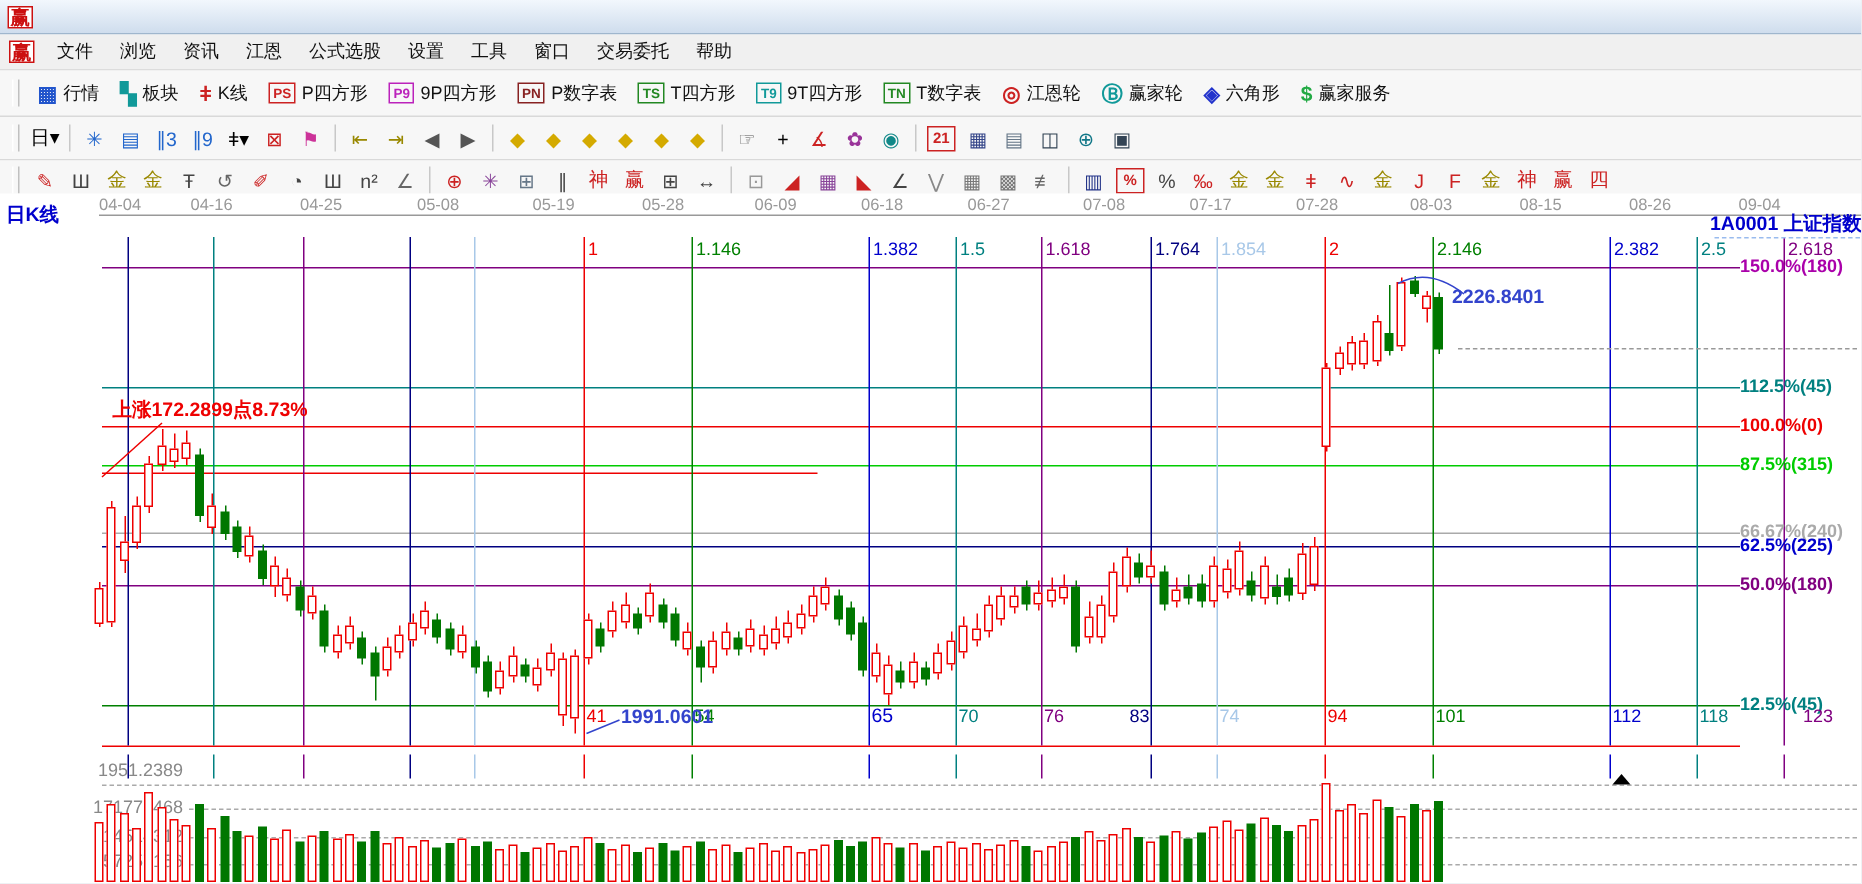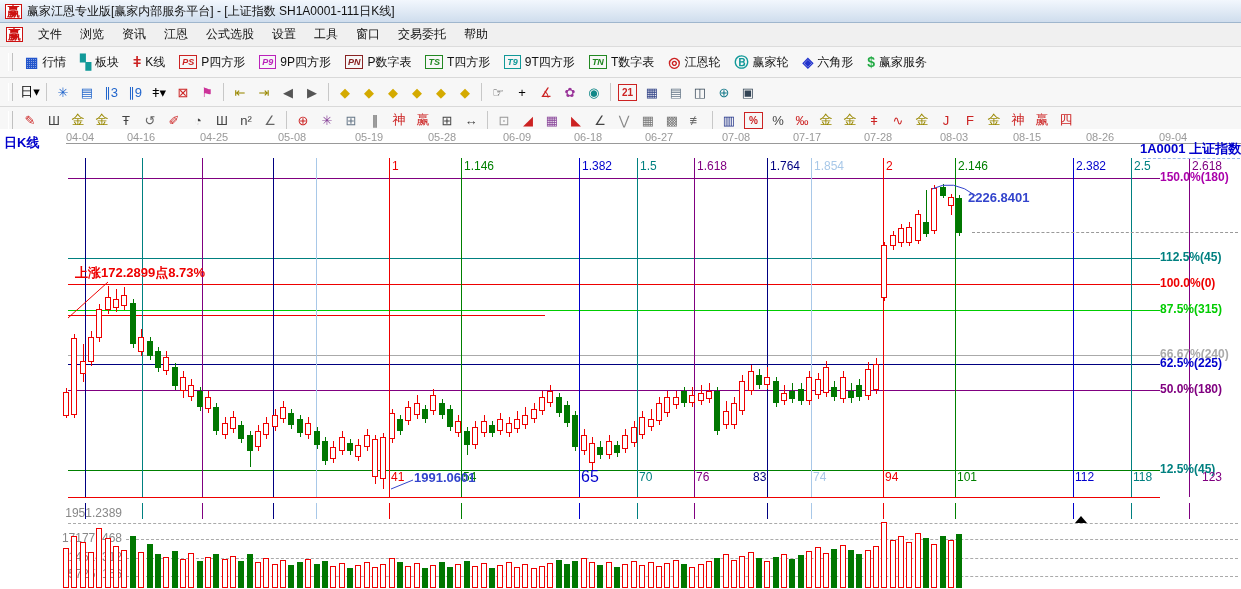--- a/index.html
+++ b/index.html
@@ -13,36 +13,35 @@
            border-bottom:1px solid #dcdcdc;padding-left:6px;color:#111;}
   .mi{padding:2px 9px;cursor:default;}
   .toolbar{display:flex;align-items:center;background:#f7f7f7;border-bottom:1px solid #d9d9d9;
            padding-left:8px;overflow:hidden;}
   .t1{height:30px;}
   .t2{height:28px;}
   .t3{height:26px;}
   .grip{width:3px;height:18px;border-left:1px solid #fff;border-right:1px solid #c0c0c0;margin-right:5px;}
   .ti{display:flex;align-items:center;gap:4px;padding:2px 7px;font-size:12px;color:#111;cursor:default;}
   .icn{font-size:14px;font-weight:bold;line-height:14px;}
-  .icn.boxed{font-size:9px;border:1px solid currentColor;padding:0 2px;line-height:12px;font-style:italic;}
+  .icn.boxed{font-size:9px;border:1px solid currentColor;padding:0 2px;line-height:12px;}
   .tb{min-width:22px;height:20px;display:flex;align-items:center;justify-content:center;
       font-size:13px;margin:0 1px;cursor:default;color:#333;}
   .tb.boxed{border:1px solid currentColor;font-size:10px;font-weight:bold;height:15px;min-width:17px;margin:0 3px;}
   .sep{width:1px;height:18px;background:#c8c8c8;margin:0 4px;}
   .chart{position:absolute;top:129px;left:0;width:1241px;height:460px;background:#ffffff;overflow:hidden;}
   #overlay{position:absolute;top:0;left:0;width:1241px;height:589px;pointer-events:none;z-index:60;}
   .lbl{position:absolute;white-space:nowrap;line-height:12px;}
 </style>
 </head>
 <body>
 
 <div class="app">
   <div class="titlebar">
     <span class="logo">赢</span>
-    <span>赢家江恩专业版[赢家内部服务平台] - [上证指数  SH1A0001-111日K线]</span>
   </div>
   <div class="menubar" id="menubar">
     <span class="logo" style="margin-right:6px;">赢</span>
   <div class="mi">文件</div>
       <div class="mi">浏览</div>
       <div class="mi">资讯</div>
       <div class="mi">江恩</div>
       <div class="mi">公式选股</div>
       <div class="mi">设置</div>
       <div class="mi">工具</div>
@@ -243,21 +242,21 @@
       <div style="position: absolute; left: 389px; top: 374px; width: 1px; height: 16px; background: rgb(238, 0, 0); z-index: 2;"></div>
       <div class="lbl" style="position: absolute; left: 392px; top: 31px; color: rgb(238, 0, 0); font-size: 12px; font-weight: normal; z-index: 40;">1</div>
       <div class="lbl" style="position: absolute; left: 391px; top: 342px; color: rgb(238, 0, 0); font-size: 12px; font-weight: normal; z-index: 40;">41</div>
       <div style="position: absolute; left: 461px; top: 29px; width: 1px; height: 339px; background: rgb(0, 128, 0); z-index: 2;"></div>
       <div style="position: absolute; left: 461px; top: 374px; width: 1px; height: 16px; background: rgb(0, 128, 0); z-index: 2;"></div>
       <div class="lbl" style="position: absolute; left: 464px; top: 31px; color: rgb(0, 128, 0); font-size: 12px; font-weight: normal; z-index: 40;">1.146</div>
       <div class="lbl" style="position: absolute; left: 463px; top: 342px; color: rgb(0, 128, 0); font-size: 12px; font-weight: normal; z-index: 40;">54</div>
       <div style="position: absolute; left: 579px; top: 29px; width: 1px; height: 339px; background: rgb(0, 0, 204); z-index: 2;"></div>
       <div style="position: absolute; left: 579px; top: 374px; width: 1px; height: 16px; background: rgb(0, 0, 204); z-index: 2;"></div>
       <div class="lbl" style="position: absolute; left: 582px; top: 31px; color: rgb(0, 0, 204); font-size: 12px; font-weight: normal; z-index: 40;">1.382</div>
-      <div class="lbl" style="position: absolute; left: 581px; top: 342px; color: rgb(0, 0, 204); font-size: 16px; font-weight: normal; z-index: 40;">65</div>
+      <div class="lbl" style="position: absolute; left: 581px; top: 342px; color: rgb(0, 0, 204); font-size: 13px; font-weight: normal; z-index: 40;">65</div>
       <div style="position: absolute; left: 637px; top: 29px; width: 1px; height: 339px; background: rgb(0, 128, 128); z-index: 2;"></div>
       <div style="position: absolute; left: 637px; top: 374px; width: 1px; height: 16px; background: rgb(0, 128, 128); z-index: 2;"></div>
       <div class="lbl" style="position: absolute; left: 640px; top: 31px; color: rgb(0, 128, 128); font-size: 12px; font-weight: normal; z-index: 40;">1.5</div>
       <div class="lbl" style="position: absolute; left: 639px; top: 342px; color: rgb(0, 128, 128); font-size: 12px; font-weight: normal; z-index: 40;">70</div>
       <div style="position: absolute; left: 694px; top: 29px; width: 1px; height: 339px; background: rgb(128, 0, 128); z-index: 2;"></div>
       <div style="position: absolute; left: 694px; top: 374px; width: 1px; height: 16px; background: rgb(128, 0, 128); z-index: 2;"></div>
       <div class="lbl" style="position: absolute; left: 697px; top: 31px; color: rgb(128, 0, 128); font-size: 12px; font-weight: normal; z-index: 40;">1.618</div>
       <div class="lbl" style="position: absolute; left: 696px; top: 342px; color: rgb(128, 0, 128); font-size: 12px; font-weight: normal; z-index: 40;">76</div>
       <div style="position: absolute; left: 767px; top: 29px; width: 1px; height: 339px; background: rgb(0, 0, 128); z-index: 2;"></div>
       <div style="position: absolute; left: 767px; top: 374px; width: 1px; height: 16px; background: rgb(0, 0, 128); z-index: 2;"></div>

